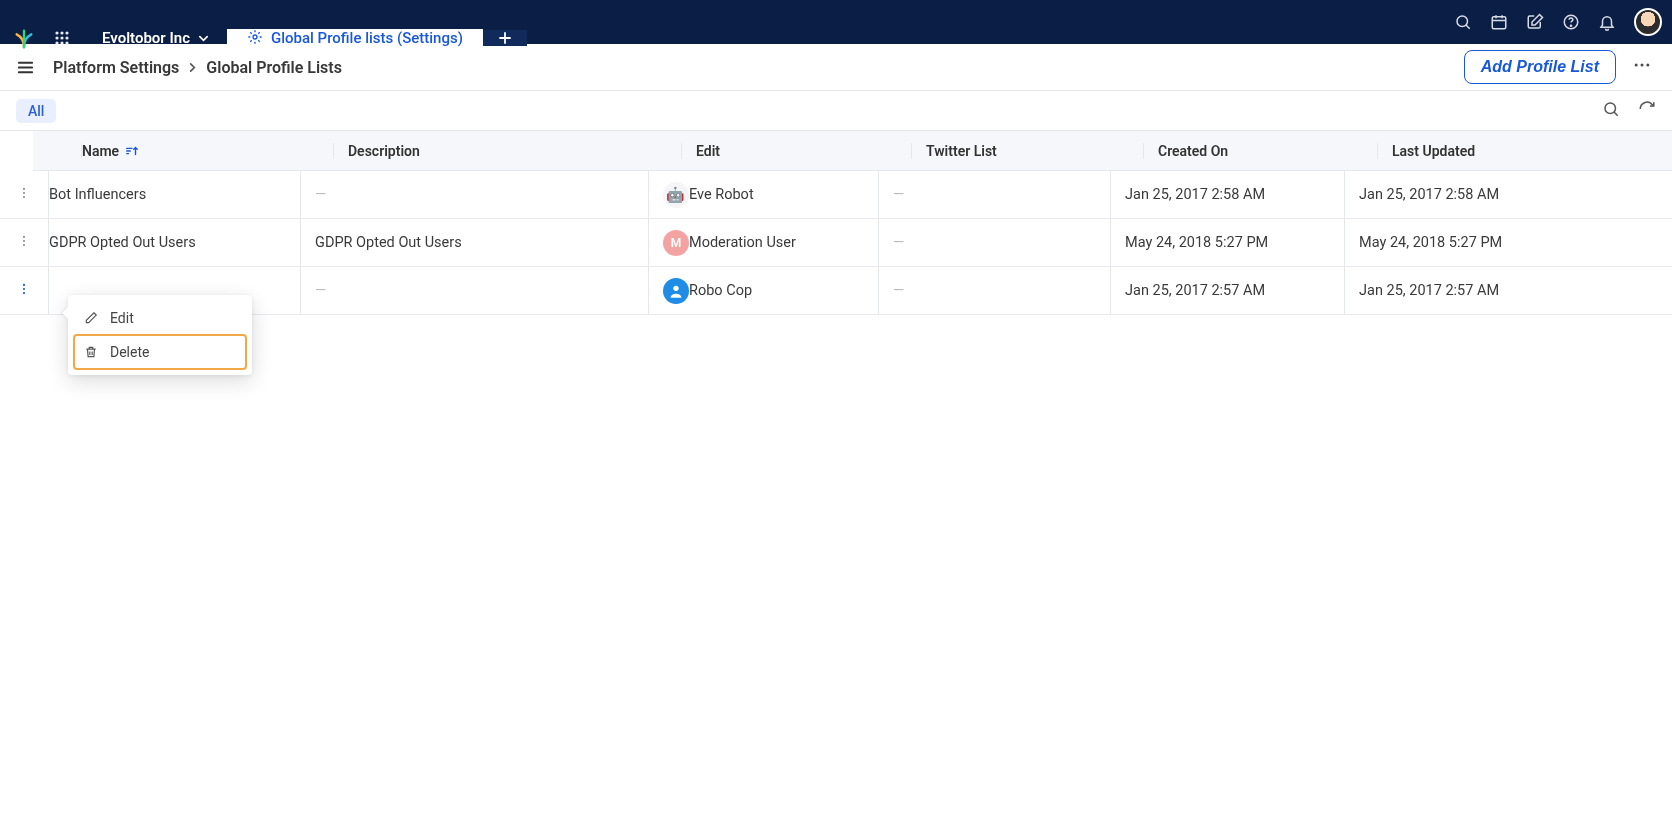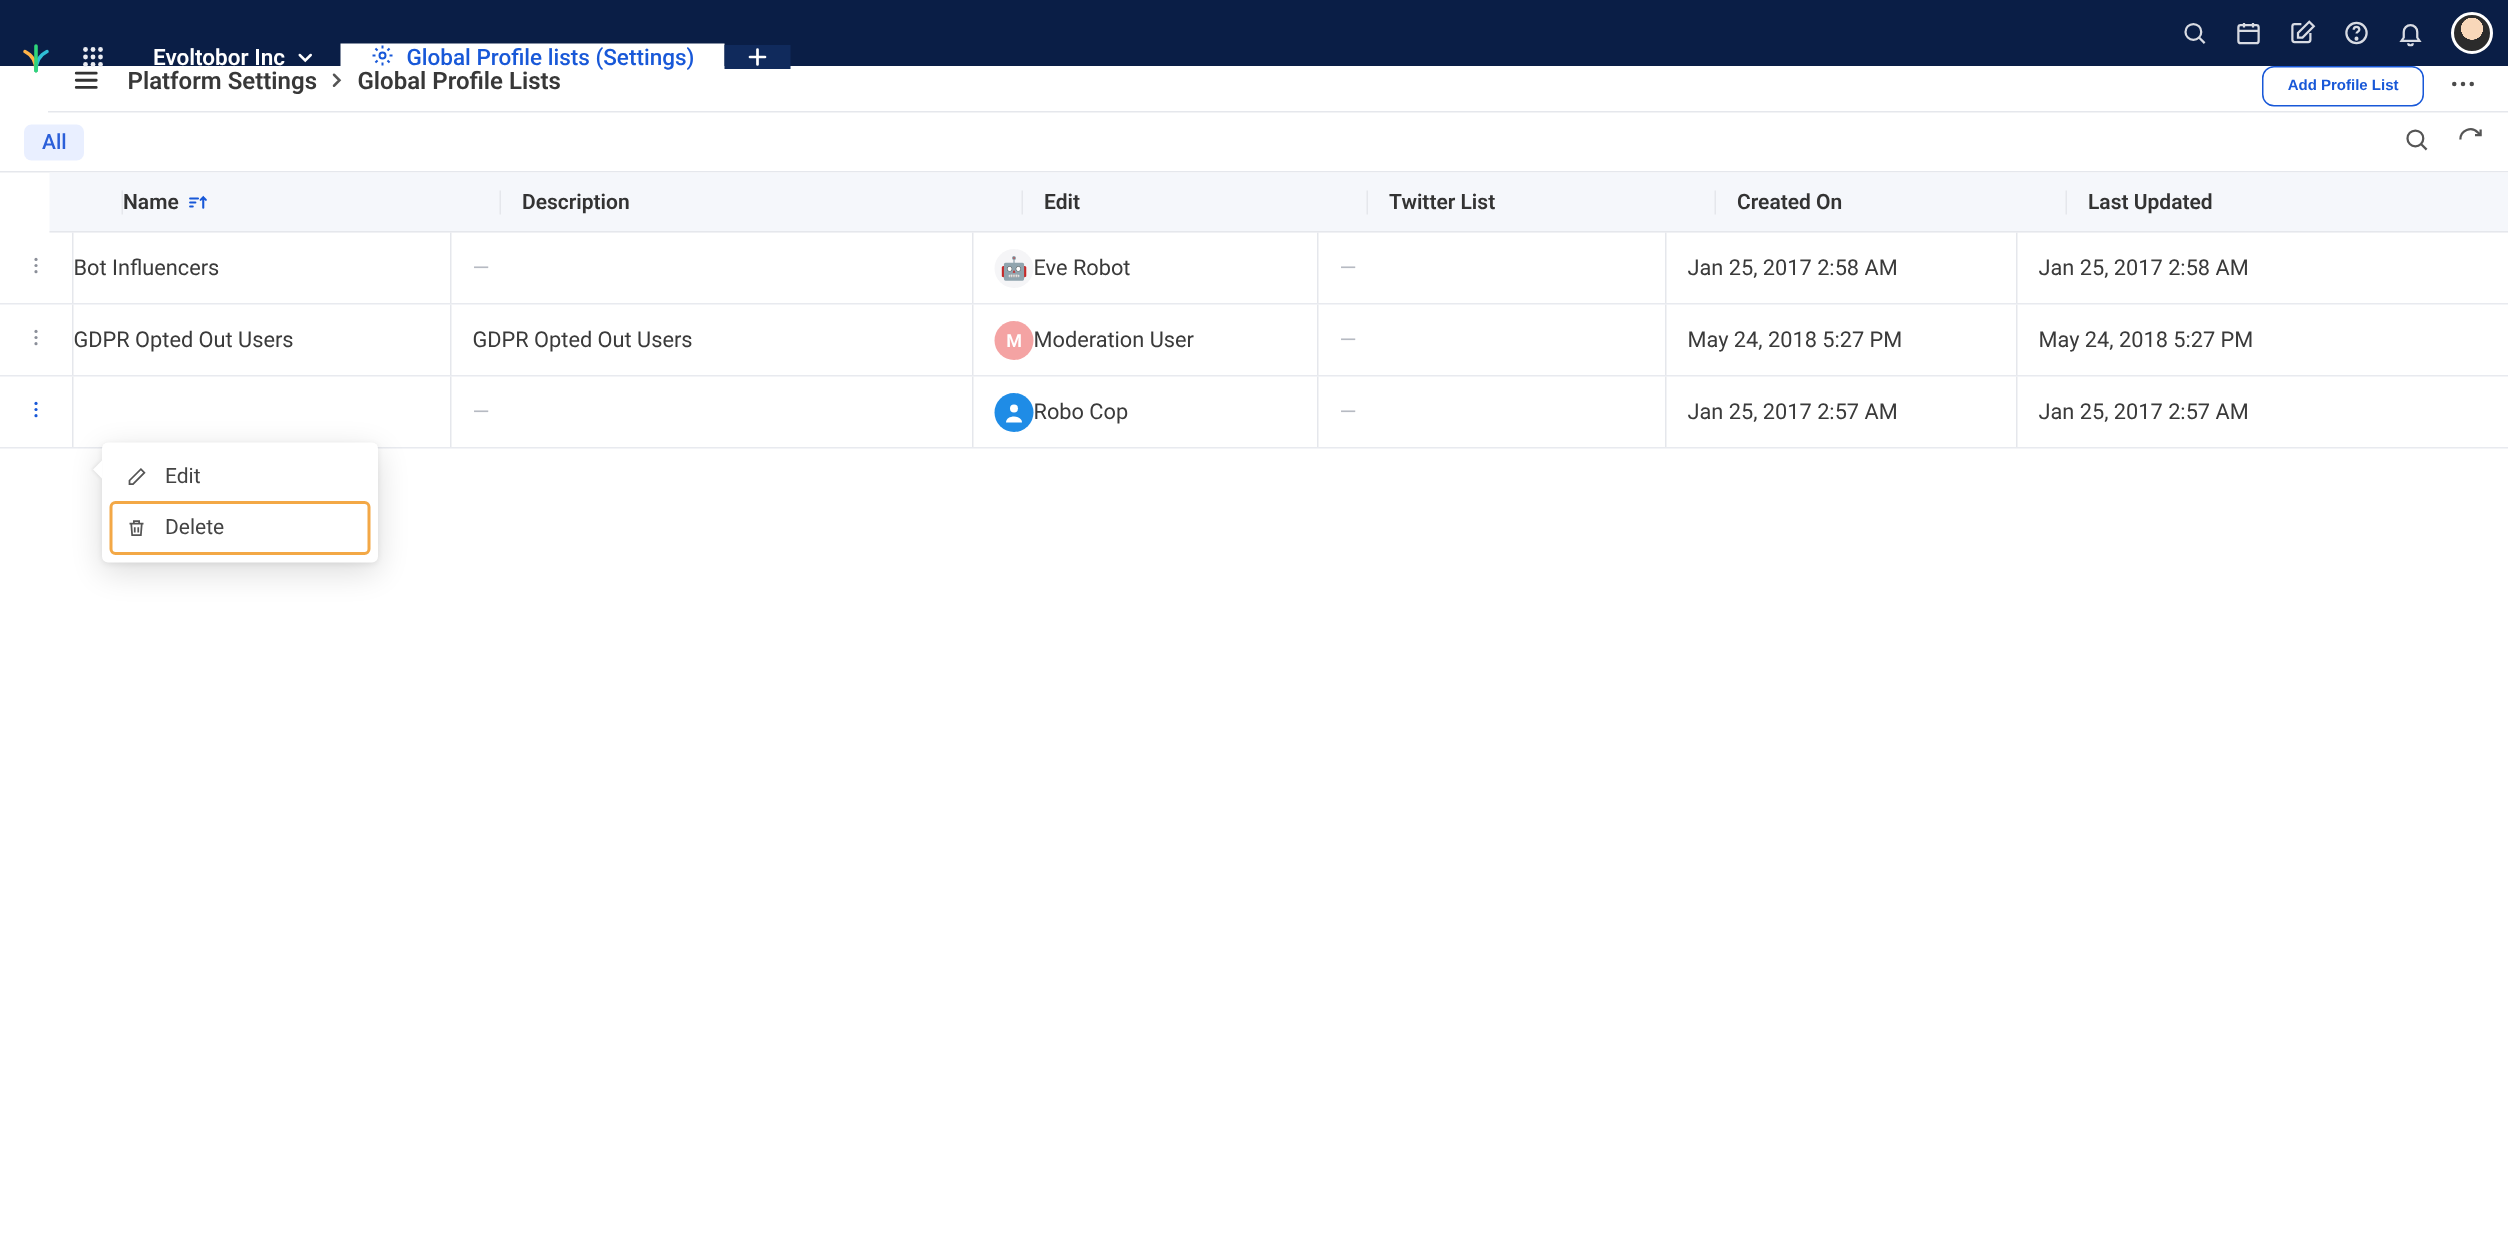--- a/index.html
+++ b/index.html
@@ -11,27 +11,27 @@
   .logo svg { display: block; }
   .apps-btn { width: 44px; display: flex; align-items: center; justify-content: center; cursor: pointer; }
   .workspace { display: flex; align-items: center; padding: 0 18px; font-size: 15px; font-weight: 600; cursor: pointer; gap: 8px; }
   .workspace .chev svg { display: block; }
   .tab { display: flex; align-items: flex-start; background: #fff; color: #1858d8; padding: 0 20px; font-size: 15px; font-weight: 500; gap: 8px; cursor: pointer; }
   .tab .tab-icon svg { display: block; }
   .newtab { width: 44px; background: #102a5c; display: flex; align-items: center; justify-content: center; cursor: pointer; color: #fff; }
   .topbar-right { position: absolute; right: 10px; top: 0; height: 44px; display: flex; align-items: center; gap: 18px; }
   .topbar-right .ticon { color: #d8dbe3; cursor: pointer; display:flex; align-items:center; justify-content:center;}
   .avatar { width: 28px; height: 28px; border-radius: 50%; background: radial-gradient(circle at 50% 38%, #f8d7b9 0 38%, #2b2b2b 39% 100%); border: 2px solid #fff; }
-  .subbar { height: 31px; display: flex; align-items: flex-start; padding: 0 16px; border-bottom: 1px solid #e5e7ec; margin-left: 32px; }
+  .subbar { height: 47px; display: flex; align-items: center; padding: 0 16px; border-bottom: 1px solid #e5e7ec; }
   .hamburger { margin-right: 18px; cursor: pointer; color: #333; }
   .hamburger svg { display:block; }
   .breadcrumbs { display: flex; align-items: center; gap: 8px; font-size: 16px; font-weight: 600; color: #383838; }
   .breadcrumbs .sep svg { display: block; color:#555;}
   .subbar-right { margin-left: auto; display: flex; align-items: center; gap: 12px; }
-  .add-btn { border: 1px solid #1858d8; color: #1858d8; background: #fff; padding: 7px 16px; border-radius: 8px; font-size: 10px; font-weight: 600; cursor: pointer; }
+  .add-btn { border: 1px solid #1858d8; color: #1858d8; background: #fff; padding: 7px 16px; border-radius: 8px; font-size: 16px; font-weight: 600; cursor: pointer; font-style: italic; }
   .more-btn { color: #4b4b4b; cursor: pointer; padding: 0 4px;}
   .filterbar { height: 40px; display: flex; align-items: center; padding: 0 16px; border-bottom: 1px solid #e5e7ec; }
   .chip { background: #e9efff; color: #2b5fd9; padding: 4px 12px; border-radius: 5px; font-size: 14px; font-weight: 500; cursor: pointer; }
   .filterbar-right { margin-left: auto; display: flex; align-items: center; gap: 18px; color: #646464; }
   .filterbar-right .fbicon { cursor: pointer; }
   .table-header { display: flex; align-items: center; height: 40px; background: #f5f7fb; border-bottom: 1px solid #e5e7ec; font-size: 14px; font-weight: 600; color: #333; margin-left: 33px; }
   .col-actions { width: 48px; }
   .col-name { width: 252px; padding-left: 0; display: flex; align-items: center; gap: 6px; }
   .col-desc { width: 348px; padding-left: 14px; }
   .col-owner { width: 230px; padding-left: 14px; }

